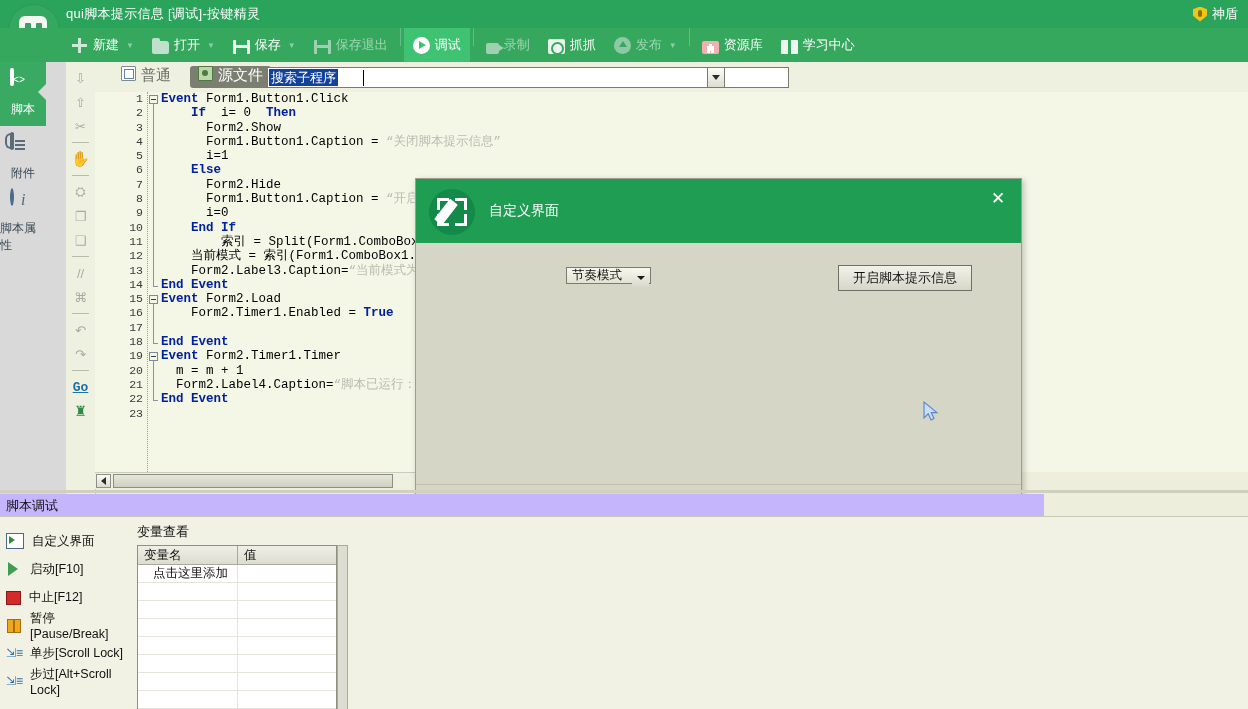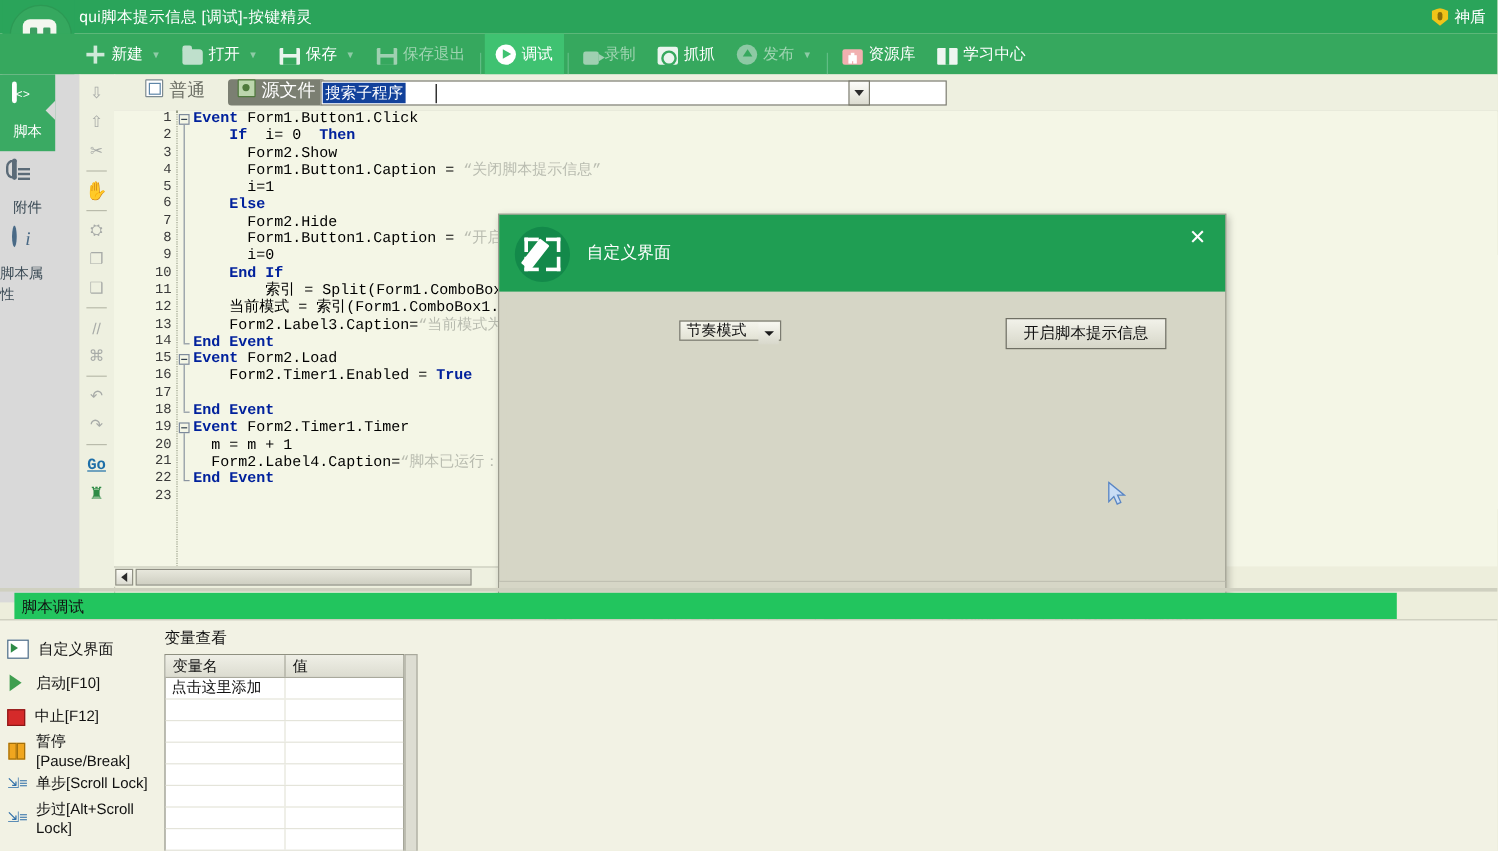--- a/index.html
+++ b/index.html
@@ -56,21 +56,21 @@
     position:relative;
   }
   .shield-glyph:after{
     content:"";position:absolute;left:5px;top:3px;width:4px;height:7px;
     background:#8a6d09;border-radius:2px;
   }
   
   #toolbar{
     position:absolute;left:0;top:28px;width:1248px;height:34px;
     background:#36a85e;
-    display:flex;align-items:flex-end;
+    display:flex;align-items:flex-start;
   }
   .tb-item{
     height:34px;display:flex;align-items:center;gap:5px;padding:0 9px;
     color:#ffffff;font-size:13px;white-space:nowrap;cursor:default;
   }
   .tb-item.dim{color:#9fd4b1}
   .tb-item.active{background:#3fc271;height:34px;}
   .tb-sep{width:1px;height:18px;background:#61bd85;margin:0 3px;}
   .tb-caret{font-size:8px;color:#8ecba6;margin-left:2px}
   .ti{width:17px;height:17px;position:relative;display:inline-block;flex:0 0 auto}
@@ -265,22 +265,22 @@
     border-top:1px solid #c0c0b2;
   }
   .dbtn{
     position:absolute;top:12px;height:30px;
     background:linear-gradient(#f4f4ec,#dedecf);border:1px solid #6f6f64;box-sizing:border-box;
     display:flex;align-items:center;justify-content:center;font-size:12.5px;color:#111;cursor:default;
   }
   
   #split{position:absolute;left:0;top:490px;width:1248px;height:3px;background:#cfd0c0}
   #bottom-title{
-    position:absolute;left:12px;top:494px;width:1152px;height:22px;
-    background:#22c55e;font-size:13px;color:#111;padding:3px 0 0 6px;box-sizing:border-box;
+    position:absolute;left:0;top:494px;width:1044px;height:22px;
+    background:#c4b5fd;font-size:13px;color:#111;padding:3px 0 0 6px;box-sizing:border-box;
   }
   #bottom-pane{
     position:absolute;left:0;top:516px;width:1248px;height:193px;background:#f2f2e4;
     border-top:1px solid #c8c9b8;
   }
   #dbg-actions{position:absolute;left:0;top:10px;width:130px}
   .dbg-item{
     height:28px;display:flex;align-items:center;gap:8px;padding-left:6px;font-size:12.5px;color:#111;
     cursor:default;
   }
@@ -298,21 +298,21 @@
   #var-label{font-size:13px;color:#111;margin-bottom:4px}
   #var-table{
     position:absolute;left:0;top:22px;width:200px;height:165px;
     background:#ffffff;border:1px solid #8f9080;box-sizing:border-box;
   }
   #var-head{display:flex;height:18px;background:linear-gradient(#efefe6,#dcdcd0);border-bottom:1px solid #a9a99c}
   #var-head div{font-size:12.5px;color:#111;padding:1px 0 0 6px;box-sizing:border-box}
   .vh1{width:100px;border-right:1px solid #a9a99c}
   .vh2{width:98px}
   .vrow{display:flex;height:17px;border-bottom:1px solid #e4e4da}
-  .vrow div{font-size:12.5px;color:#111;padding-left:5px;box-sizing:border-box}
+  .vrow div{font-size:12.5px;color:#111;padding-left:15px;box-sizing:border-box}
   .vc1{width:100px;border-right:1px solid #e4e4da}
   .vc2{width:98px}
   #var-vscroll{
     position:absolute;right:-11px;top:22px;width:11px;height:165px;background:#ddddd2;border:1px solid #a9a99c;box-sizing:border-box;
   }
   #dbg-info{position:absolute;left:343px;top:6px;right:6px}
   #dbg-info-row{display:flex;align-items:center;gap:6px;font-size:13px;color:#111;height:18px}
   #dbg-check{width:12px;height:12px;border:1px solid #7d7d70;background:#f6f6ee}
   #dbg-box{
     position:absolute;left:0;top:22px;width:900px;height:165px;

